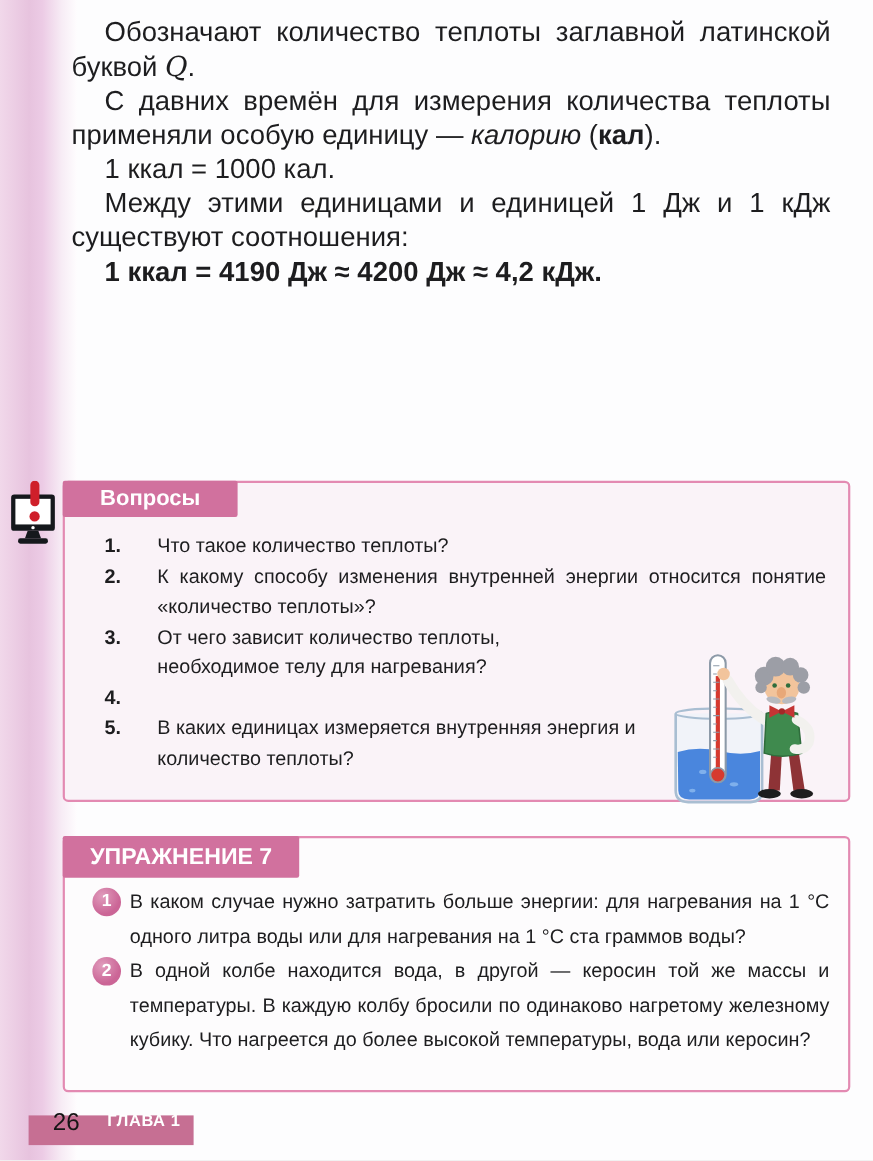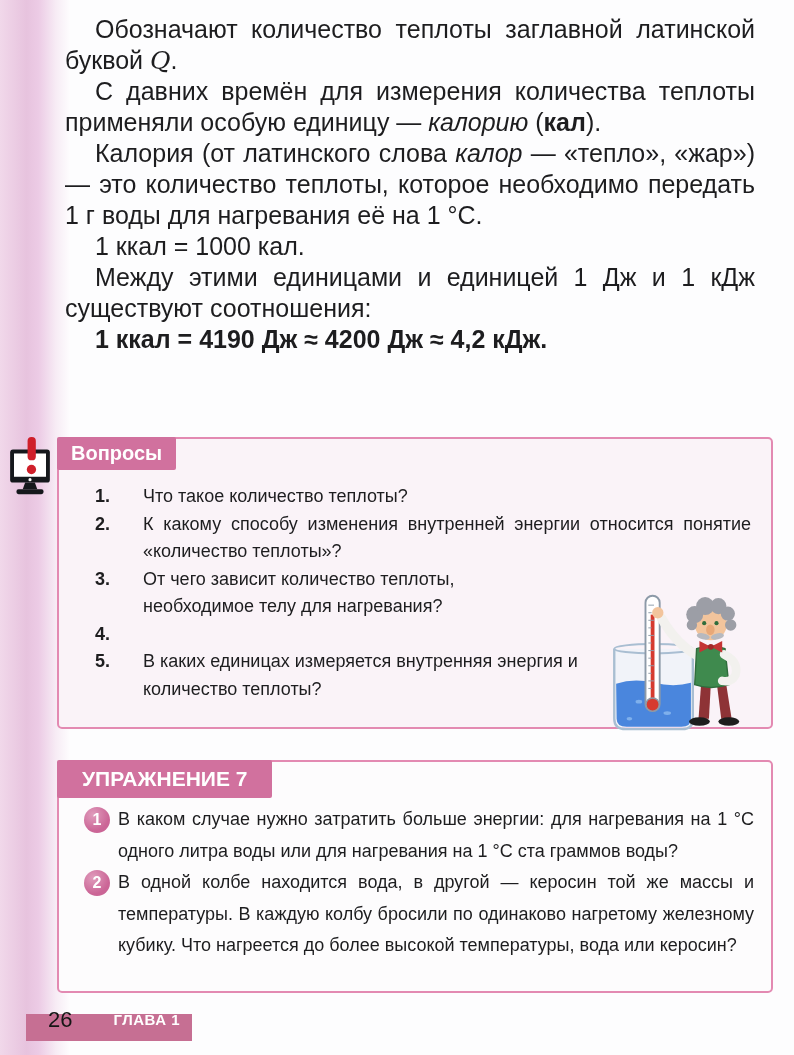--- a/index.html
+++ b/index.html
@@ -22,21 +22,21 @@
   .qbox,.exbox{
     position:absolute;left:57px;width:716px;box-sizing:border-box;
     border:2px solid var(--border-pink,#e38ab2);border-radius:5px;
   }
   .qbox{top:437px;min-height:292px;background:var(--questions-bg,#faf3f8);}
   .exbox{top:760px;min-height:233px;background:var(--exercise-bg,#fdfcfd);}
   .box-tab{
     position:absolute;top:-2px;left:-2px;background:var(--tab-pink,#d1719e);
     color:#fff;font-weight:700;border-radius:2px;white-space:nowrap;
   }
-  .qbox .box-tab{font-size:20px;height:33px;line-height:33px;padding:0 14px;text-align:center;}
+  .qbox .box-tab{font-size:20px;height:33px;line-height:33px;padding:0 34px;text-align:center;}
   .exbox .box-tab{font-size:21px;height:38px;line-height:38px;padding:0 25px;}
   
   .q-list{padding:44px 20px 16px 36px;font-size:18px;line-height:27.5px;}
   .q-item{display:flex;}
   .q-num{flex:0 0 37px;font-weight:700;}
   .q-text{flex:1;margin-left:11px;}
   .q-text.just{text-align:justify;}
   
   .ex-list{padding:42px 17px 14px 25px;font-size:18px;line-height:31.5px;}
   .ex-item{display:flex;align-items:flex-start;}
@@ -44,38 +44,37 @@
     flex:0 0 26px;width:26px;height:26px;margin-top:3px;border-radius:50%;
     background:radial-gradient(circle at 35% 30%,#e09cbc,#cb6596 65%);
     color:#fff;font-weight:700;font-size:16px;line-height:26px;text-align:center;
   }
   .ex-text{flex:1;margin-left:8px;text-align:justify;}
   
   .alert-icon{position:absolute;left:8px;top:437px;width:44px;height:64px;}
   .illustration{position:absolute;right:28px;bottom:-9px;width:142px;height:150px;z-index:2;}
   
   .footer-bar{
-    position:absolute;left:26px;top:1014px;width:166px;height:27px;box-sizing:border-box;
+    position:absolute;left:26px;top:1014px;width:150px;height:27px;box-sizing:border-box;
     background:var(--footer-pink,#c66f93);display:flex;align-items:center;
     justify-content:space-between;padding:0 12px 16px 22px;
   }
   .page-num{font-size:22px;color:#151515;}
   .chapter{color:#fff;font-weight:700;font-size:15px;letter-spacing:.5px;text-align:right;}
 </style>
 </head>
 <body>
 
 <div class="page">
 
   <div class="binding-strip"></div>
 
   <div class="body-text">
       <p class="para"><span>Обозначают количество теплоты заглавной латинской буквой </span><span class="var">Q</span><span>.</span></p>
       <p class="para"><span>С давних времён для измерения количества теплоты применяли особую единицу — </span><span class="i">калорию</span><span> (</span><span class="b">кал</span><span>).</span></p>
-      <p class="para"><span>Калория (от латинского слова </span><span class="i">калор</span><span> — «тепло», «жар») — это количество теплоты, которое необходимо передать 1&nbsp;г воды для нагревания её на 1&nbsp;°С.</span></p>
       <p class="para"><span>1 ккал = 1000 кал.</span></p>
       <p class="para"><span>Между этими единицами и единицей 1&nbsp;Дж и 1&nbsp;кДж существуют соотношения:</span></p>
       <p class="para"><span class="b">1 ккал = 4190 Дж ≈ 4200 Дж ≈ 4,2 кДж.</span></p>
     </div>
 
   <svg class="alert-icon" viewBox="0 0 44 66">
     <rect x="1.5" y="13" width="41" height="34" rx="3" fill="#15181c"></rect>
     <rect x="5.5" y="17" width="33" height="24" fill="#ffffff"></rect>
     <rect x="19.5" y="0" width="8.5" height="24" rx="4" fill="#cf1f2a"></rect>
     <circle cx="23.5" cy="33.5" r="4.8" fill="#cf1f2a"></circle>

